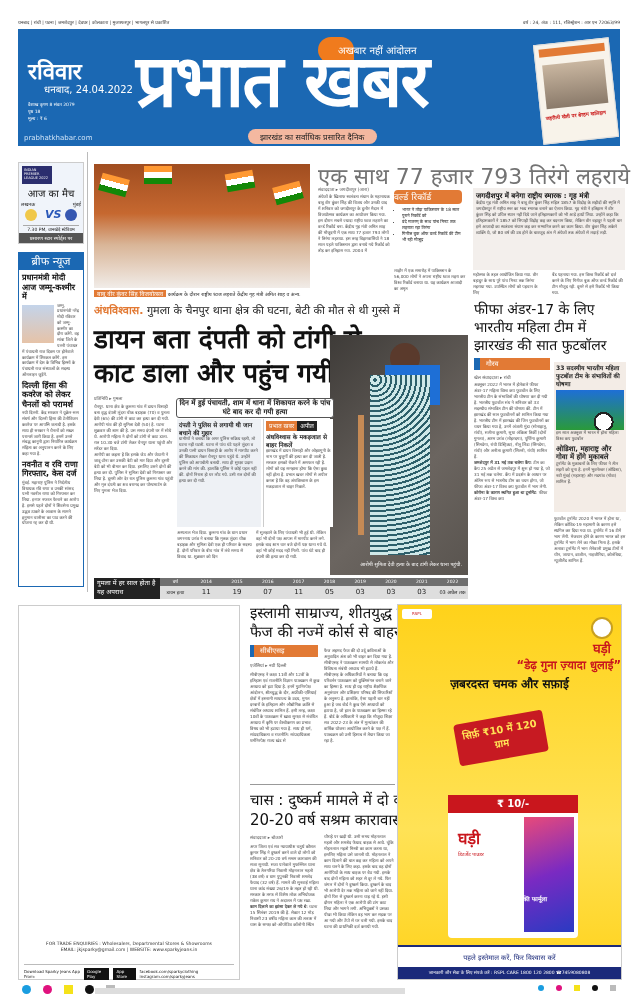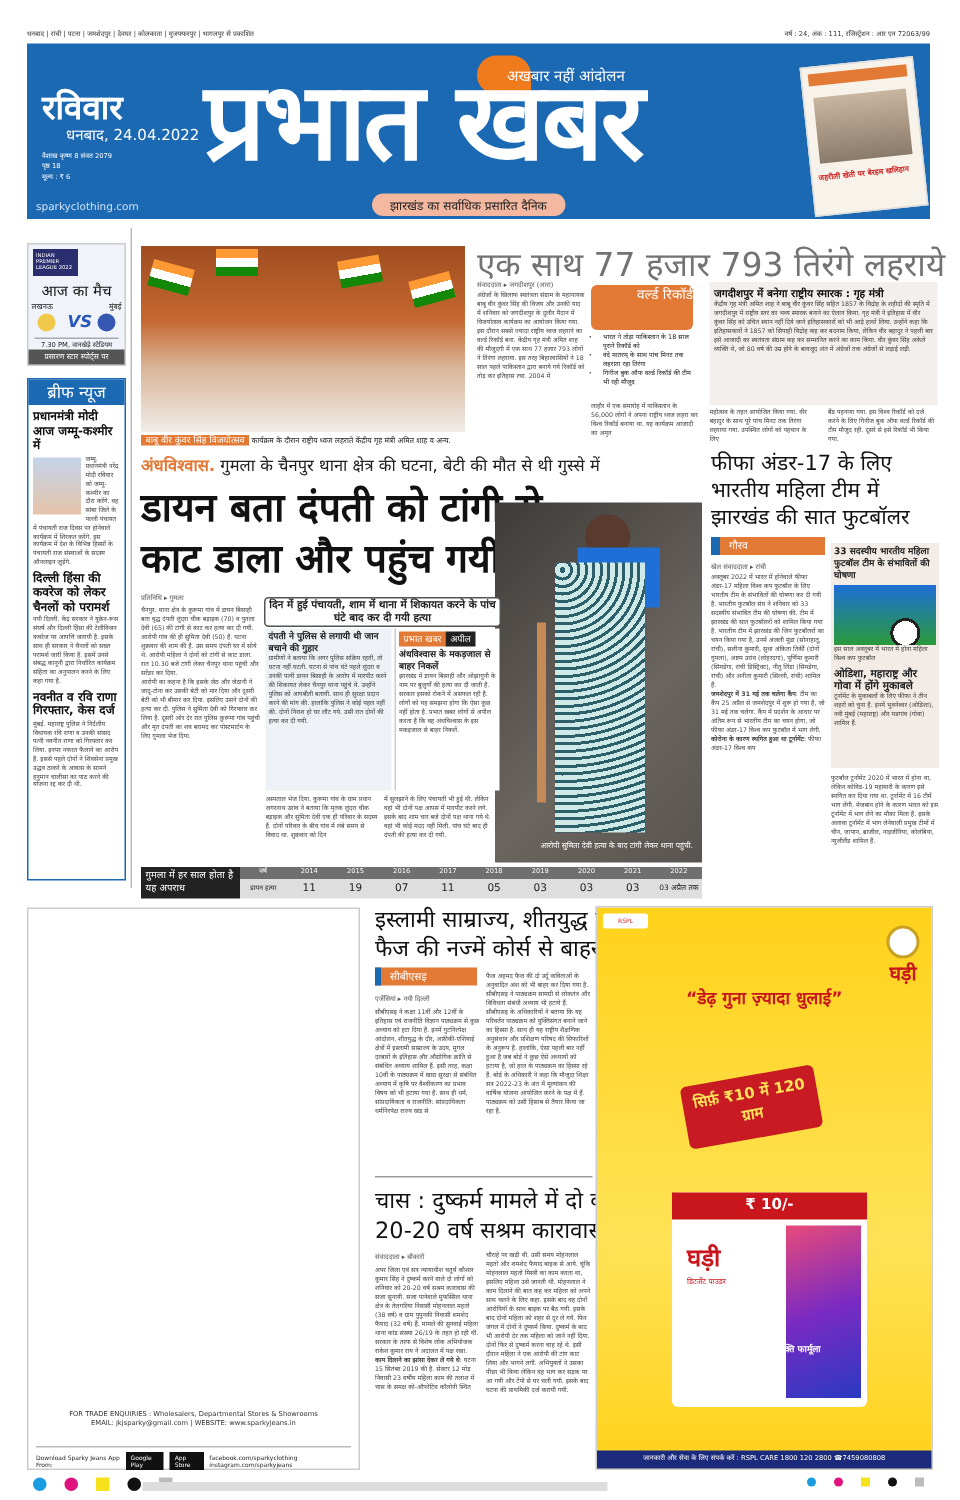--- a/index.html
+++ b/index.html
@@ -36,21 +36,21 @@
 .bt{font-size:4.2px;line-height:5.8px;color:#444;margin:0 3px}
 .photo-modi{width:32px;height:38px;background:linear-gradient(#c4d4ea,#e6c3a8);float:left;margin:2px 3px 2px 3px}
 .main-photo{left:94px;top:164px;width:216px;height:124px;background:linear-gradient(180deg,#a04d20 0%,#c66830 40%,#d9b597 65%,#f1ece8 100%)}
 .flag{position:absolute;width:28px;height:18px;background:linear-gradient(#ff9933 0 33%,#fff 33% 66%,#138808 66%)}
 .cap1{left:94px;top:289px;width:216px;height:10px;font-size:5px;line-height:10px;color:#222}
 .cap1 span{background:#e27a35;color:#fff;padding:0 3px;font-size:6px}
 .h-tiranga{left:318px;top:160px;font-size:22px;color:#737373;white-space:nowrap}
 .byline{font-size:4.5px;color:#555}
 .col-text{font-size:4.2px;line-height:6px;color:#444}
 .world{left:394px;top:190px;width:68px;height:76px}
-.world .hd{background:#e27a35;color:#fff;font-size:9px;text-align:right;border-radius:4px;height:30px;line-height:14px}
+.world .hd{background:#e27a35;color:#fff;font-size:9px;text-align:left;border-radius:4px;height:14px;line-height:14px}
 .world ul{list-style:disc;padding-left:8px;font-size:4.3px;line-height:6px;margin-top:3px}
 .jag{left:473px;top:188px;width:152px;height:82px;background:#f3efec;padding:3px}
 .jag .h{font-size:7px;font-weight:bold;color:#111}
 .h-super{left:94px;top:302px;font-size:11px;color:#222;white-space:nowrap}
 .h-super b{color:#e27a35;font-weight:bold}
 .h-main{left:94px;top:322px;font-size:26px;font-weight:bold;line-height:34px;color:#111;white-space:nowrap}
 .woman{left:330px;top:335px;width:138px;height:240px;background:linear-gradient(135deg,#3e3b38,#6b6560 60%,#59544f)}
 .woman .body{position:absolute;left:40px;top:40px;width:60px;height:180px;background:repeating-radial-gradient(circle at 5px 5px,#2d5f6a 0 2px,#cfe8e8 2px 5px)}
 .woman .top{position:absolute;left:55px;top:30px;width:55px;height:40px;background:#1e6fd6}
 .woman .head{position:absolute;left:60px;top:8px;width:30px;height:30px;border-radius:50%;background:#5a3a2c}
@@ -86,21 +86,21 @@
 .man .s{position:absolute;left:12px;top:268px;width:48px;height:14px;background:#eee}
 .ad1 .foot{position:absolute;left:5px;top:335px;right:5px;font-size:4.5px;text-align:center;line-height:6px;color:#333}
 .ad1 .foot2{position:absolute;left:5px;top:358px;right:5px;font-size:4px;border-top:1px solid #bbb;padding-top:3px;display:flex;gap:4px;align-items:center}
 .badge{background:#111;color:#fff;padding:1px 3px;font-size:4px}
 .h-isl{left:250px;top:604px;font-size:15px;line-height:19px;color:#111;white-space:nowrap}
 .cbse{left:250px;top:645px;width:68px;height:12px;background:#e27a35;border-left:4px solid #1b68b3;color:#fff;font-size:7px;line-height:12px;padding-left:6px}
 .h-chas{left:250px;top:790px;font-size:15px;line-height:20px;color:#111;white-space:nowrap}
 .ad2{left:397px;top:604px;width:225px;height:376px;background:linear-gradient(#ffd21a,#ffe256 60%,#ffd21a);border:1px solid #ccc}
 .ad2 .rspl{position:absolute;left:4px;top:4px;width:30px;height:10px;background:#fff;border-radius:2px;font-size:4px;color:#c22;text-align:center;line-height:10px}
 .ad2 .ghadi{position:absolute;right:8px;top:12px;color:#c9161d;font-weight:bold;font-size:13px;text-align:center}
-.ad2 .q{position:absolute;left:0;right:0;top:52px;text-align:center;color:#c9161d;font-weight:bold;font-size:11.5px}
+.ad2 .q{position:absolute;left:0;right:0;top:52px;text-align:right;color:#c9161d;font-weight:bold;font-size:11.5px}
 .ad2 .q2{position:absolute;left:0;right:0;top:70px;text-align:center;color:#111;font-weight:bold;font-size:12px}
 .tag{position:absolute;left:58px;top:112px;width:90px;height:42px;background:#c71a22;color:#ffe256;font-weight:bold;font-size:10px;text-align:center;line-height:14px;padding-top:6px;transform:rotate(-10deg);border-radius:4px}
 .pack{position:absolute;left:50px;top:190px;width:130px;height:143px;background:#fff;border-radius:4px}
 .pack .pt{height:18px;background:#c9161d;color:#fff;font-weight:bold;font-size:10px;text-align:center;line-height:18px}
 .pack .pb{position:absolute;left:10px;top:32px;color:#c9161d;font-weight:bold;font-size:16px}
 .pack .sw{position:absolute;right:4px;top:22px;width:50px;height:115px;background:linear-gradient(160deg,#e84a7a,#7a2ac2 50%,#2a3ac2)}
 .ad2 .bot{position:absolute;left:0;right:0;bottom:12px;height:22px;background:#fff;text-align:center;color:#1b2a7a;font-size:7px;line-height:22px;border-top:2px solid #1b2a7a}
 .ad2 .bot2{position:absolute;left:0;right:0;bottom:0;height:12px;background:#1b2a7a;color:#fff;font-size:4.5px;text-align:center;line-height:12px}
 .reg{top:985px;display:flex;gap:12px}
 .reg i{width:9px;height:9px;display:block}
@@ -112,21 +112,21 @@
 <div class="abs topright">वर्ष : 24, अंक : 111, रजिस्ट्रेशन : आर एन 72063/99</div>
 
 <div class="abs mast">
   <div class="abs day">रविवार</div>
   <div class="abs date">धनबाद, 24.04.2022</div>
   <div class="abs small">
     <div>वैशाख कृष्ण 8 संवत 2079</div>
     <div>पृष्ठ 18</div>
     <div>मूल्य : ₹ 6</div>
   </div>
-  <div class="abs site">sparkyclothing.com</div>
+  <div class="abs site">prabhatkhabar.com</div>
   <div class="abs bird"></div>
   <div class="abs logo">प्रभात खबर</div>
   <div class="abs tagline">अखबार नहीं आंदोलन</div>
   <div class="abs subtag">झारखंड का सर्वाधिक प्रसारित दैनिक</div>
   <div class="abs thumb">
     <div class="hd"></div>
     <div class="pic"></div>
     <div class="cap">जहरीली खेती पर बेरहम खलिहान</div>
   </div>
 </div>
@@ -294,28 +294,30 @@
 <div class="abs col-text" style="left:250px;top:844px;width:70px;height:136px;overflow:hidden">
   <div>अपर जिला एवं सत्र न्यायाधीश चतुर्थ कौशल कुमार सिंह ने दुष्कर्म करने वाले दो लोगों को शनिवार को 20-20 वर्ष सश्रम कारावास की सजा सुनायी. सजा पानेवाले मुफस्सिल थाना क्षेत्र के तेलगरिया निवासी मोहनलाल महतो (38 वर्ष) व ग्राम पुपुनकी निवासी शमशेद फैयाद (32 वर्ष) हैं. मामले की सुनवाई महिला थाना कांड संख्या 26/19 के तहत हो रही थी. सरकार के तरफ से विशेष लोक अभियोजक राकेश कुमार राय ने अदालत में पक्ष रखा.</div>
   <div><b>काम दिलाने का झांसा देकर ले गये थे</b><span>: घटना 15 सितंबर 2019 की है. सेक्टर 12 मोड़ निवासी 23 वर्षीय महिला काम की तलाश में चास के समक्ष को-ऑपरेटिव कॉलोनी स्थित</span></div>
 </div>
 <div class="abs col-text" style="left:324px;top:834px;width:70px;height:146px;overflow:hidden">चौराहे पर खड़ी थी. उसी समय मोहनलाल महतो और शमशेद फैयाद बाइक से आये. चूंकि मोहनलाल महतो मिस्त्री का काम करता था, इसलिए महिला उसे जानती थी. मोहनलाल ने काम दिलाने की बात कह कर महिला को अपने साथ चलने के लिए कहा. इसके बाद वह दोनों आरोपियों के साथ बाइक पर बैठ गयी. इसके बाद दोनों महिला को शहर से दूर ले गये. फिर जंगल में दोनों ने दुष्कर्म किया. दुष्कर्म के बाद भी आरोपी देर तक महिला को जाने नहीं दिया. दोनों फिर से दुष्कर्म करना चाह रहे थे. इसी दौरान महिला ने एक आरोपी की टांग काट लिया और भागने लगी. अभियुक्तों ने उसका पीछा भी किया लेकिन वह भाग कर सड़क पर आ गयी और टेंपो से घर चली गयी. इसके बाद घटना की प्राथमिकी दर्ज करायी गयी.</div>
 
 <div class="abs ad2">
   <div class="rspl">RSPL</div>
   <div class="ghadi"><div style="width:22px;height:22px;border-radius:50%;border:2px solid #c9a020;background:#fff;margin:0 auto"></div><span>घड़ी</span></div>
   <div class="q">“डेढ़ गुना ज़्यादा धुलाई”</div>
+  <div class="q2">ज़बरदस्त चमक और सफ़ाई</div>
   <div class="tag">सिर्फ़ ₹10 में 120 ग्राम</div>
   <div class="pack">
     <div class="pt">₹ 10/-</div>
     <div class="pb">घड़ी</div>
     <div style="position:absolute;left:10px;top:56px;font-size:5px;color:#c9161d">डिटर्जेंट पाउडर</div>
     <div class="sw"></div>
     <div style="position:absolute;left:50px;top:100px;font-size:6px;color:#fff;font-weight:bold;width:60px">मैलरक्षितशक्ति फार्मूला</div>
   </div>
+  <div class="bot">पहले इस्तेमाल करें, फिर विश्वास करें</div>
   <div class="bot2">जानकारी और सेवा के लिए संपर्क करें : RSPL CARE 1800 120 2800 ☎7459080808</div>
 </div>
 
 <div class="abs reg" style="left:22px">
   <i style="background:#1a9de0;border-radius:50%"></i>
   <i style="background:#e0127e;border-radius:50%"></i>
   <i style="background:#f5e21a"></i>
   <i style="background:#111;border-radius:50%"></i>
   <i style="background:#bbb"></i>
 </div>

